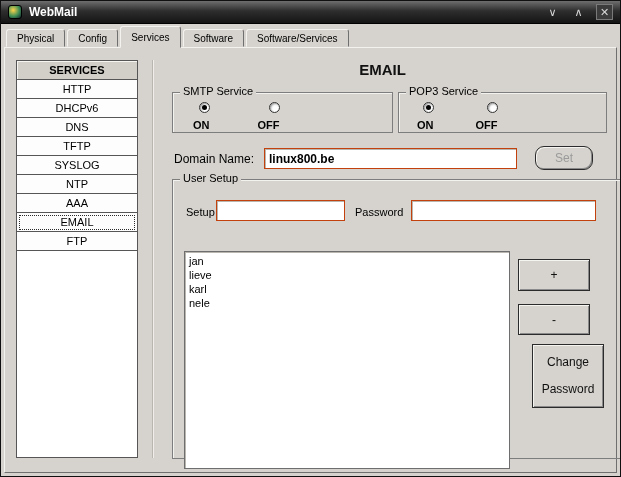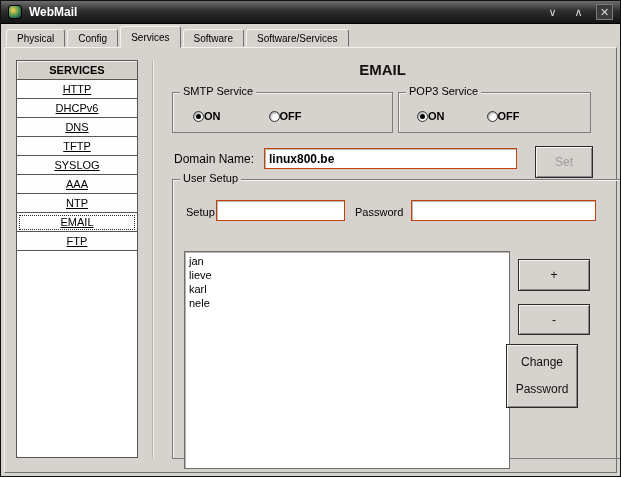--- a/index.html
+++ b/index.html
@@ -37,37 +37,37 @@
              background:#d6d3ce; z-index:1;
              border:1px solid; border-color:#f4f2ee #6f6f6f #6f6f6f #f4f2ee; }
 
   
   .sidebar { position:absolute; left:11px; top:12px; bottom:14px; width:122px;
              background:#ffffff; border:1px solid #565656; }
   .side-header { height:19px; display:flex; align-items:center; justify-content:center;
                  font-size:11px; font-weight:bold; background:#d2cfc8;
                  border-bottom:1px solid #565656; box-shadow:inset 1px 1px 0 #f7f6f3; }
   .side-item { height:19px; display:flex; align-items:center; justify-content:center;
-               font-size:11px; background:#fdfdfd; border-bottom:1px solid #565656; cursor:default;text-decoration:underline; }
+               font-size:11px; background:#fdfdfd; border-bottom:1px solid #565656; cursor:default; }
   .side-item.selected { outline:1px dotted #2a2a2a; outline-offset:-3px; }
 
   .splitter { position:absolute; left:147px; top:12px; bottom:14px; width:2px;
               background:#b9b6b0; border-right:1px solid #f0eeea; }
 
   
   .main-title { position:absolute; left:150px; right:6px; top:13px; text-align:center;
                 font-size:15px; font-weight:bold; color:#111; }
 
   .groupbox { position:absolute; border:1px solid #7d7d7d;
               box-shadow:inset 1px 1px 0 #f4f2ee; }
   .legend { position:absolute; top:-8px; left:7px; background:#d6d3ce;
             padding:0 3px; font-size:11px; white-space:nowrap; }
 
   .radio-group { display:flex; align-items:center; height:100%; padding:7px 0 0 20px; gap:48px; }
-  .radio-item { display:flex; align-items:flex-end; font-size:11px; font-weight:bold; cursor:default; }
+  .radio-item { display:flex; align-items:flex-end; gap:6px; font-size:11px; font-weight:bold; cursor:default;flex-direction:column; }
   .radio { width:11px; height:11px; border-radius:50%; background:#fff;
            border:1px solid #333; box-shadow:inset 1px 1px 2px #9a9a9a; position:relative; flex:0 0 auto; }
   .radio.checked::after { content:""; position:absolute; left:2px; top:2px; width:5px; height:5px;
                           background:#000; border-radius:50%; }
 
   .flabel { position:absolute; font-size:11px; white-space:nowrap; }
   .flabel.big { font-size:12px; }
 
   .tinput { position:absolute; background:#fff; border:1px solid #c2410c;
             box-shadow:inset 1px 1px 0 #b9b6b0; font-size:12px; padding:1px 4px;
@@ -110,22 +110,22 @@
 
   <div class="content">
 
     <div class="sidebar">
       <div class="side-header">SERVICES</div>
       <div class="side-item">HTTP</div>
       <div class="side-item">DHCPv6</div>
       <div class="side-item">DNS</div>
       <div class="side-item">TFTP</div>
       <div class="side-item">SYSLOG</div>
+      <div class="side-item">NTP</div>
       <div class="side-item">AAA</div>
-      <div class="side-item">NTP</div>
       <div class="side-item selected">EMAIL</div>
       <div class="side-item">FTP</div>
     </div>
 
     <div class="splitter"></div>
 
     <div class="main-title">EMAIL</div>
 
     <div class="groupbox" style="left:167px; top:44px; width:221px; height:41px;">
       <span class="legend">SMTP Service</span>
@@ -134,53 +134,53 @@
           <span class="radio checked"></span>
           <span>ON</span>
         </span>
         <span class="radio-item">
           <span class="radio"></span>
           <span>OFF</span>
         </span>
       </div>
     </div>
 
-    <div class="groupbox" style="left:393px; top:44px; width:193px; height:41px;">
+    <div class="groupbox" style="left:393px; top:44px; width:209px; height:41px;">
       <span class="legend">POP3 Service</span>
       <div class="radio-group" style="gap:42px; padding-left:18px;">
         <span class="radio-item">
           <span class="radio checked"></span>
           <span>ON</span>
         </span>
         <span class="radio-item">
           <span class="radio"></span>
           <span>OFF</span>
         </span>
       </div>
     </div>
 
     <span class="flabel big" style="left:169px; top:104px;">Domain Name:</span>
     <input class="tinput bold" style="left: 259px; top: 100px; width: 253px; height: 21px;" value="linux800.be">
-    <button class="btn disabled" style="left:530px; top:98px; width:58px; height:32px;">Set</button>
+    <button class="btn disabled" style="left:530px; top:98px; width:58px; height:24px;border-radius:9px;">Set</button>
 
     <div class="groupbox" style="left:167px; top:131px; width:470px; height:280px;padding-left:48px;">
       <span class="legend">User Setup</span>
 
       <span class="flabel" style="left:13px; top:26px;">Setup</span>
       <input class="tinput" style="left: 43px; top: 20px; width: 129px; height: 21px;" value="">
 
       <span class="flabel" style="left:182px; top:26px;">Password</span>
       <input class="tinput" style="left: 238px; top: 20px; width: 185px; height: 21px;" value="">
 
       <div class="listbox" style="left:11px; top:47px; width:326px; height:218px;">
         <div class="list-item">jan</div>
         <div class="list-item">lieve</div>
         <div class="list-item">karl</div>
         <div class="list-item">nele</div>
       </div>
 
       <button class="btn" style="left:345px; top:79px; width:72px; height:32px;">+</button>
       <button class="btn" style="left:345px; top:124px; width:72px; height:31px;">-</button>
-      <button class="btn multiline" style="left:333px; top:164px; width:72px; height:64px;">Change Password</button>
+      <button class="btn multiline" style="left:359px; top:164px; width:72px; height:64px;">Change Password</button>
     </div>
 
   </div>
 </div>
 
 </body></html>

